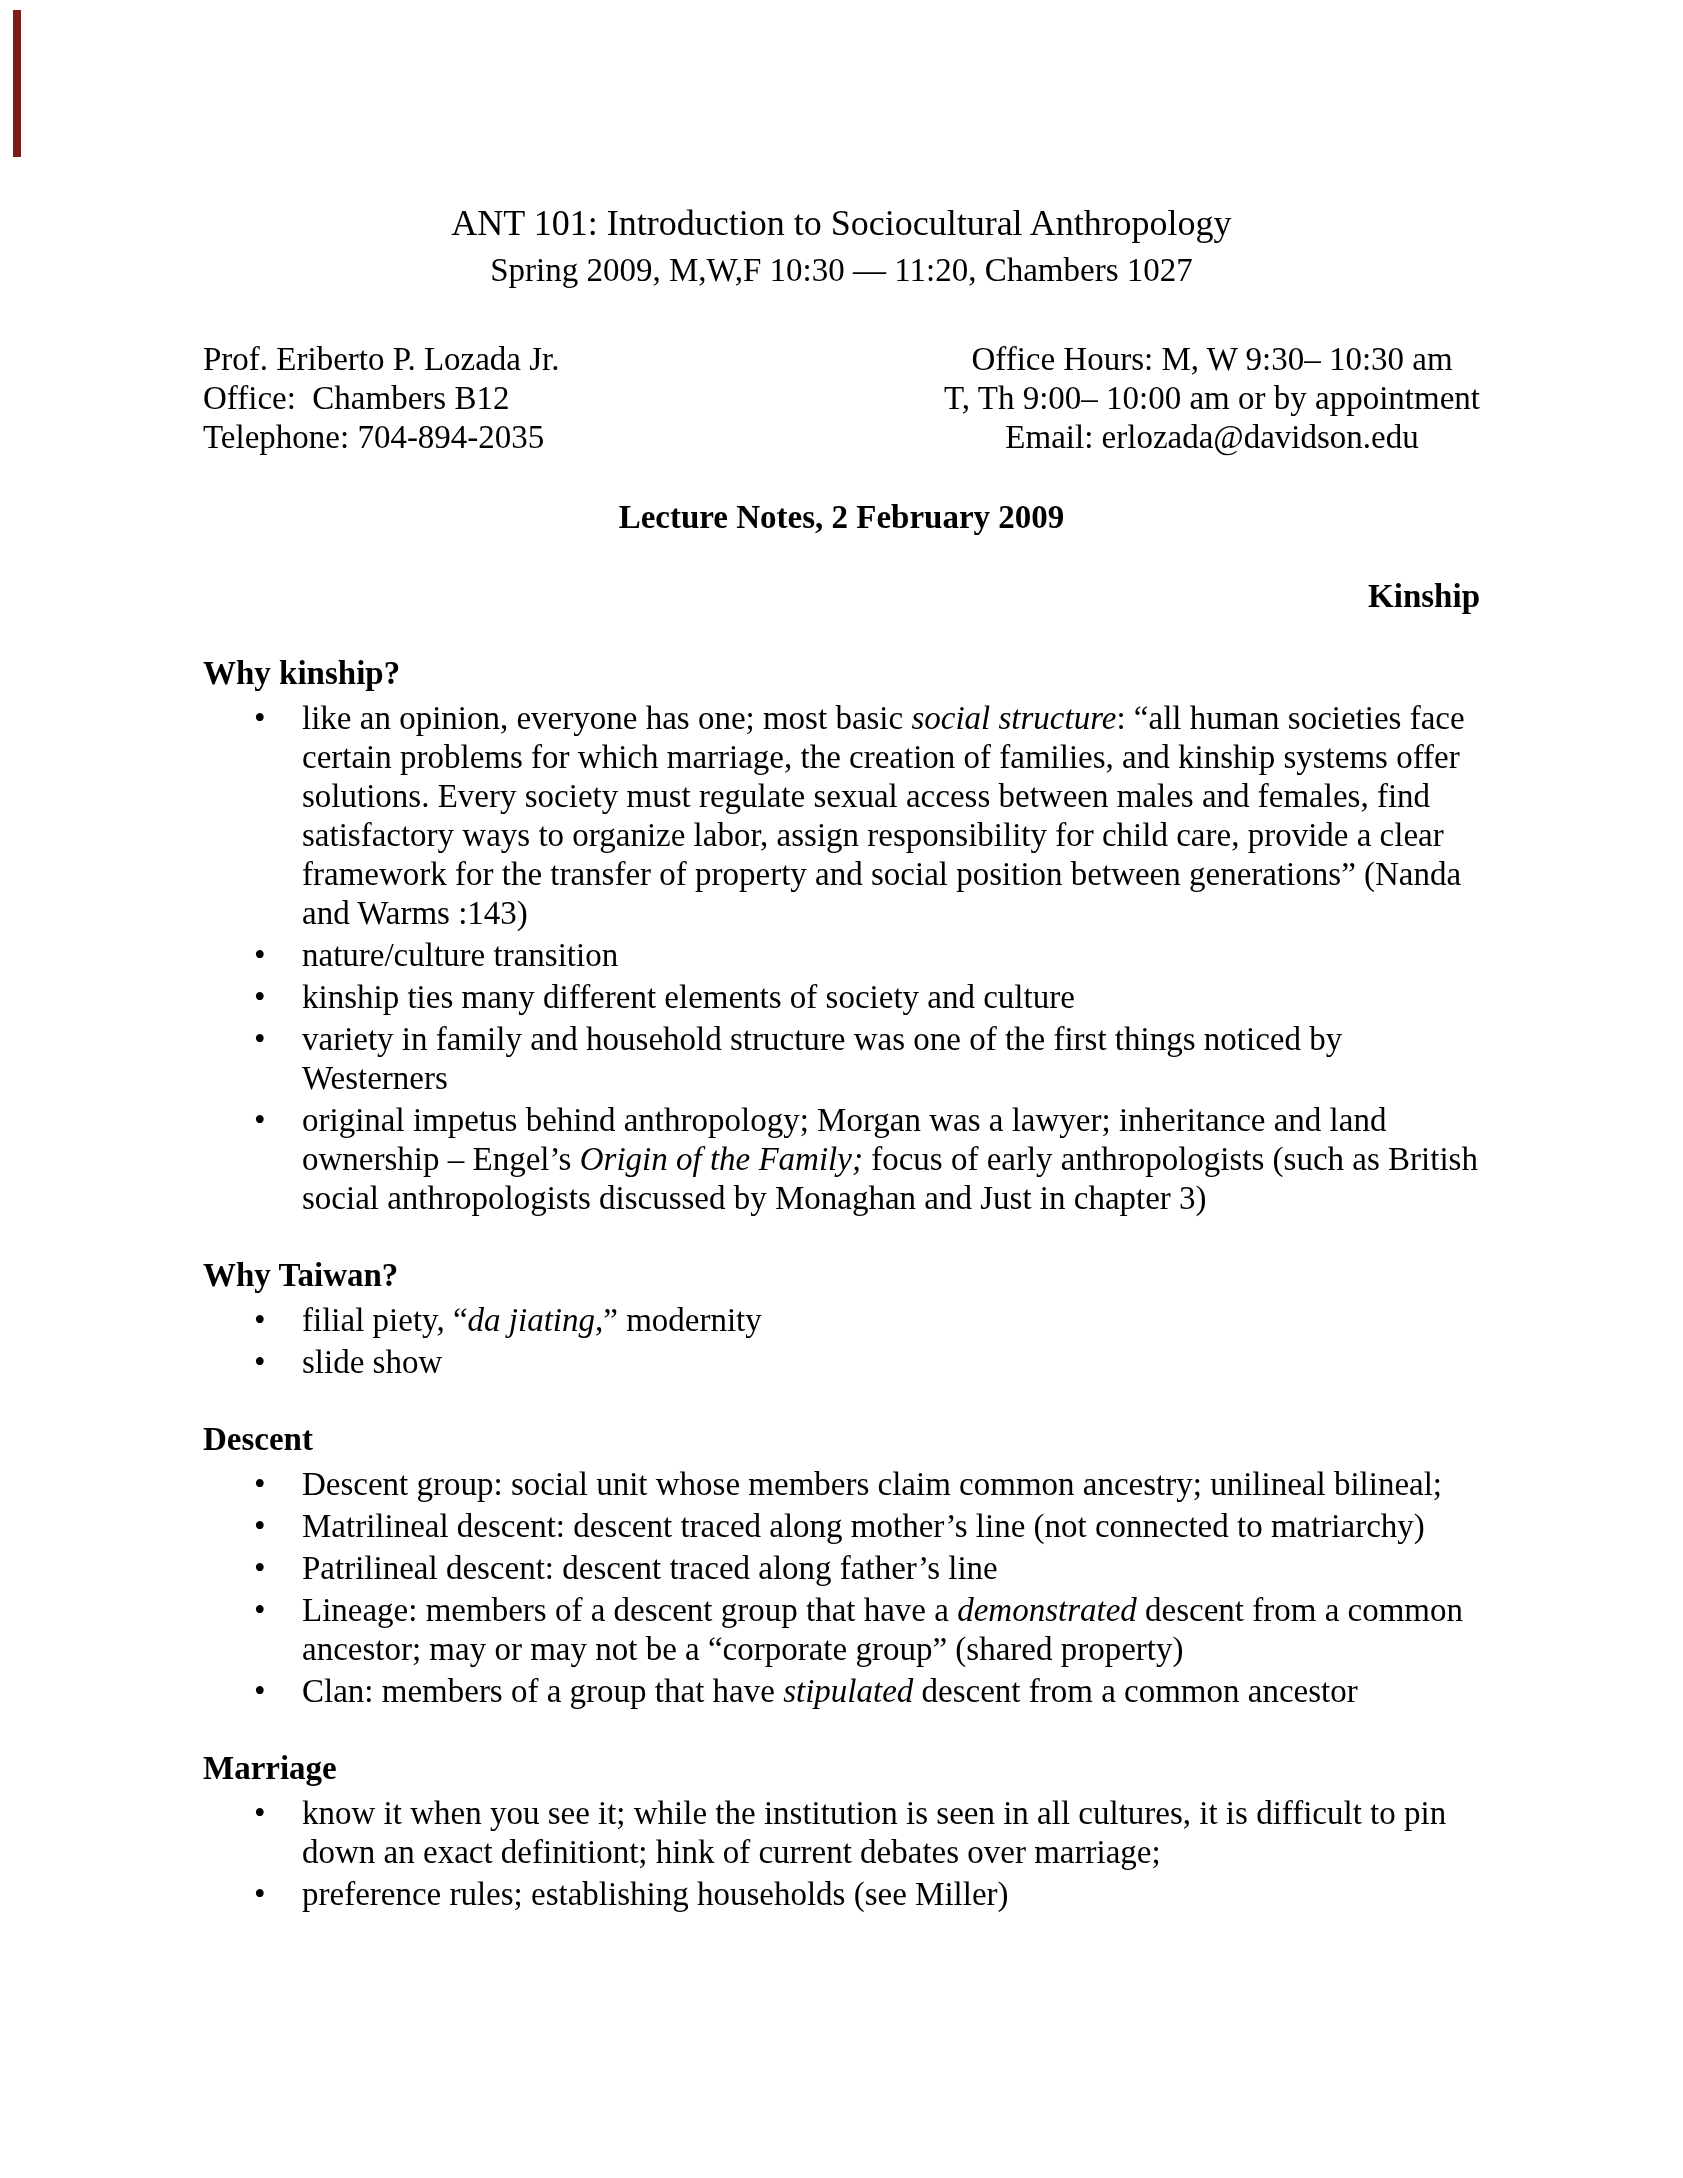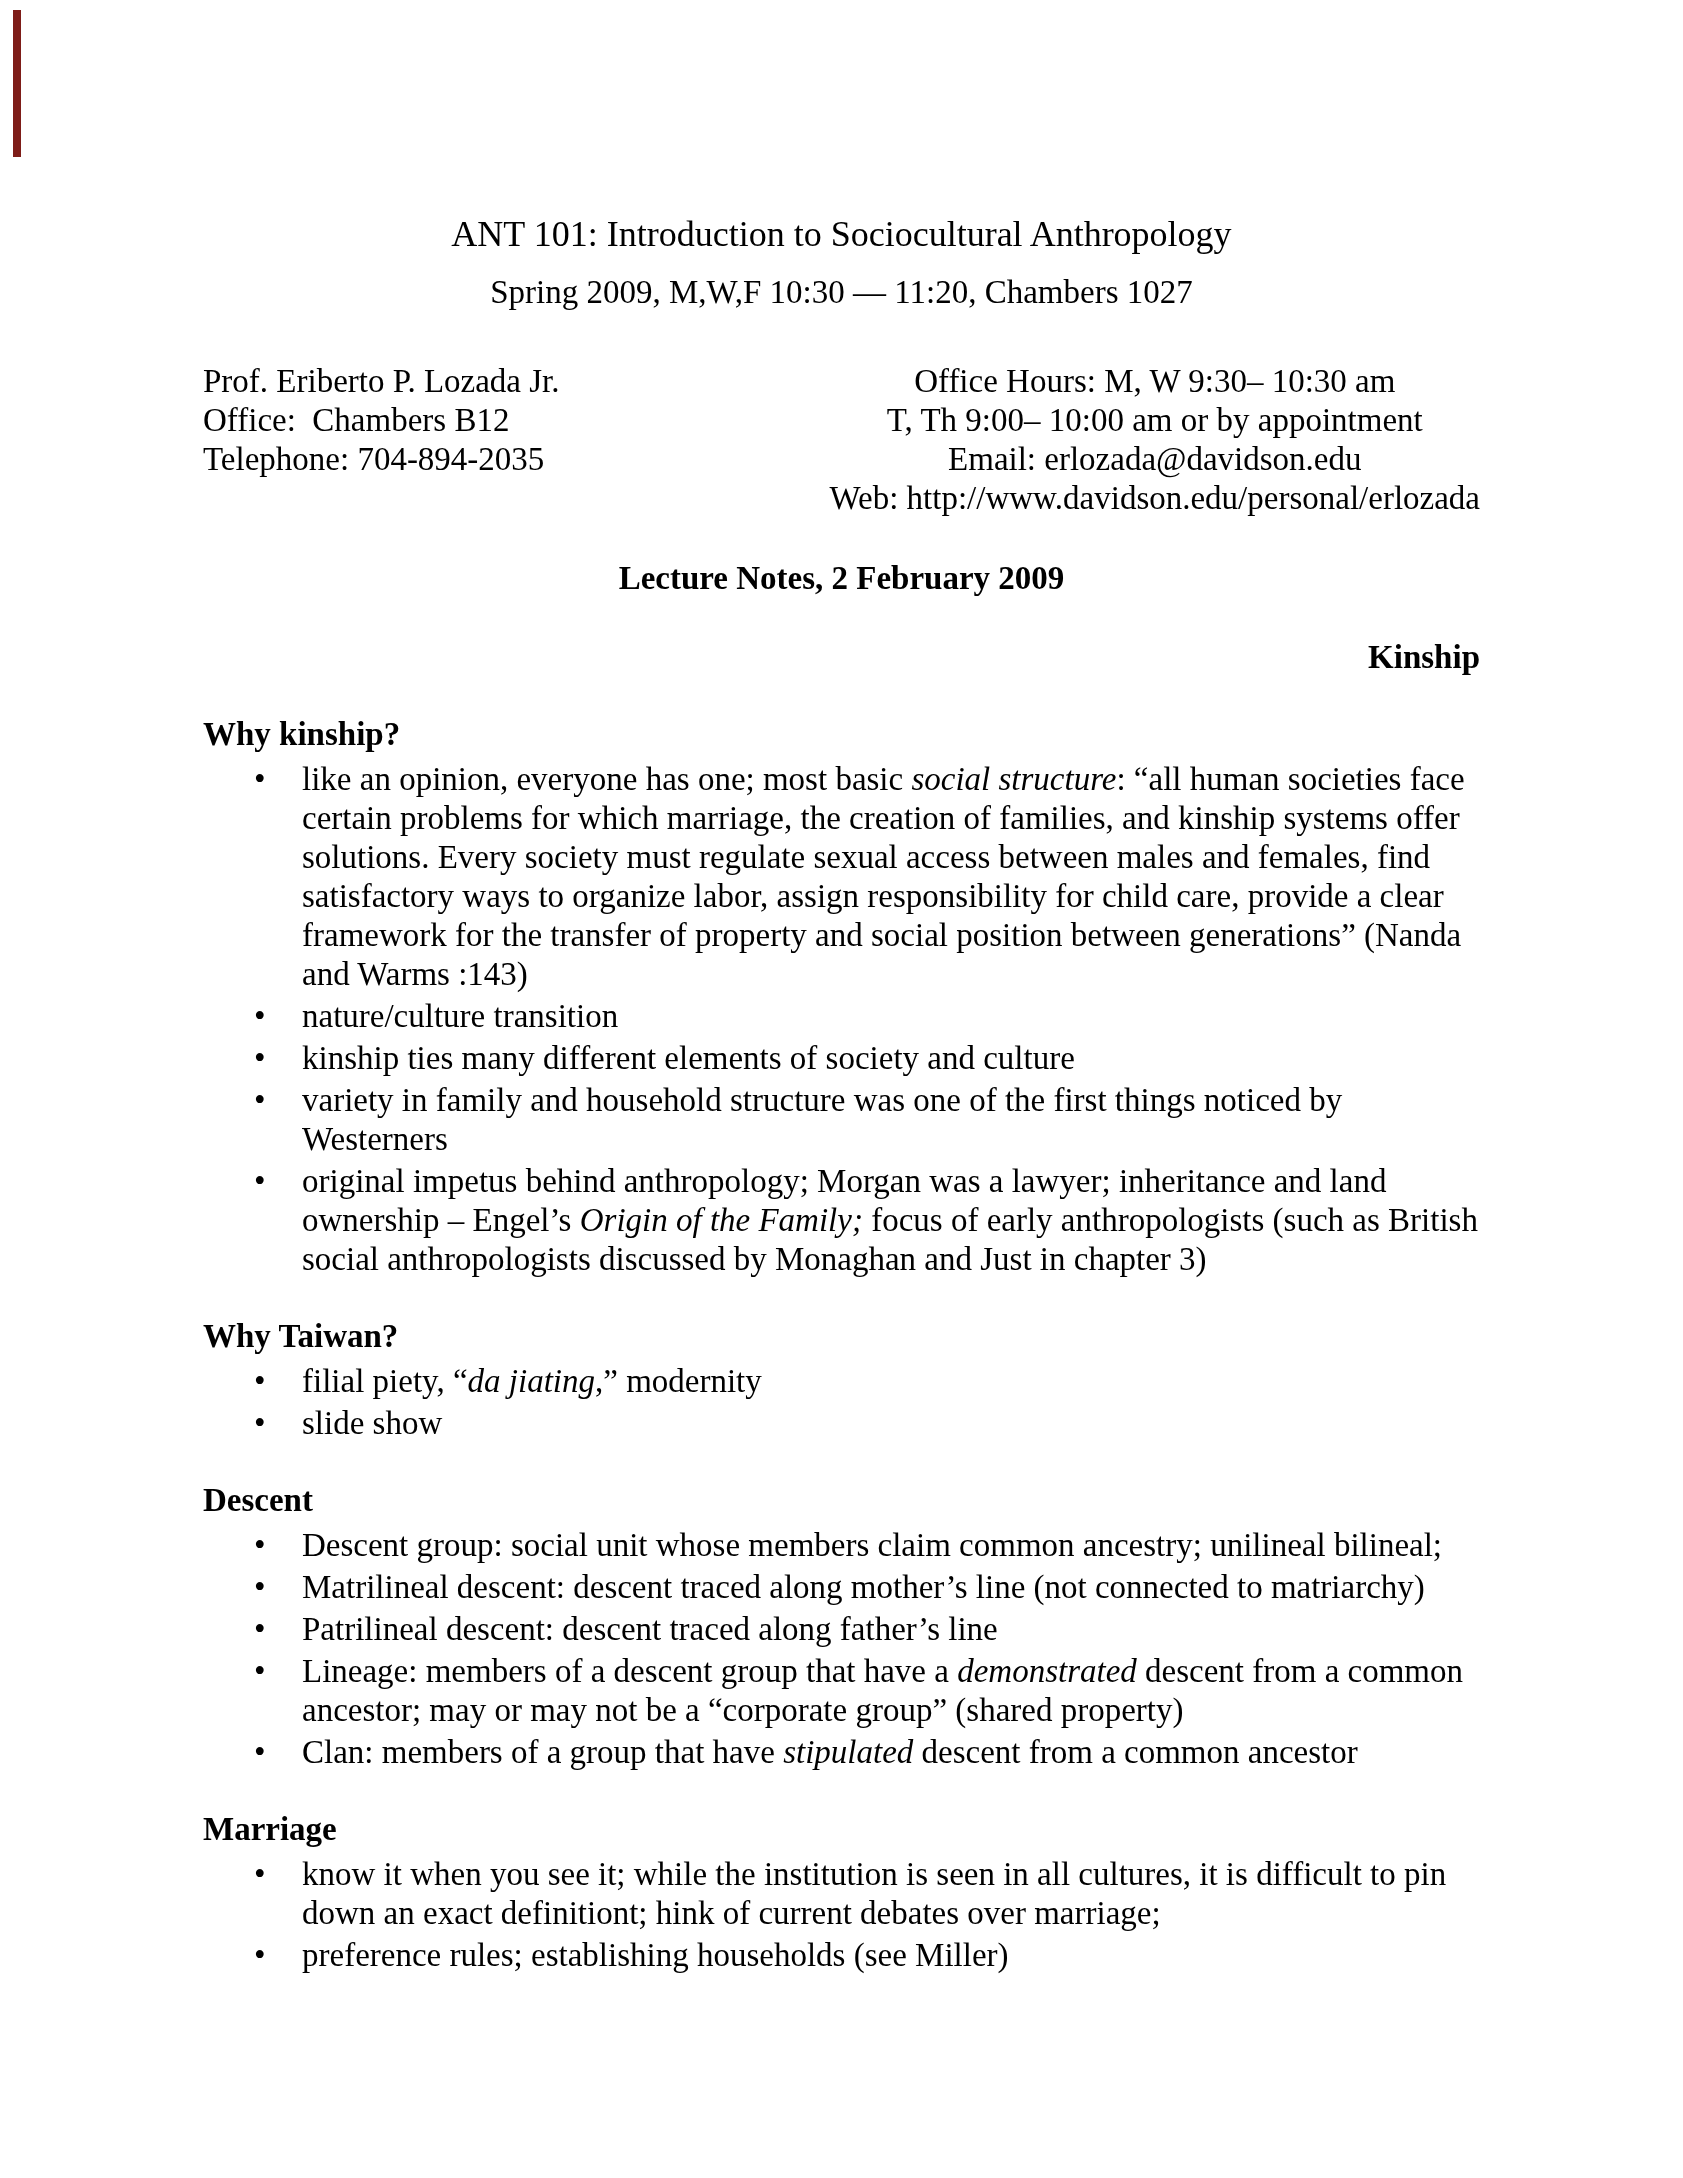--- a/index.html
+++ b/index.html
@@ -26,21 +26,21 @@
   .page {
     width: 1683px;
     height: 2178px;
     padding: 196px 203px 0 203px;
   }
   .doc-title {
     font-size: 36px;
     line-height: 46px;
     font-weight: normal;
     text-align: center;
-    margin: 15px;
+    margin: 4px;
   }
   .doc-subtitle {
     text-align: center;
     line-height: 40px;
   }
   .info-row {
     display: flex;
     justify-content: space-between;
     margin-top: 50px;
   }
@@ -93,21 +93,20 @@
   <div class="info-row">
     <div class="info-left">
       <div>Prof. Eriberto P. Lozada Jr.</div>
       <div>Office:  Chambers B12</div>
       <div>Telephone: 704-894-2035</div>
     </div>
     <div class="info-right">
       <div>Office Hours: M, W 9:30– 10:30 am</div>
       <div>T, Th 9:00– 10:00 am or by appointment</div>
       <div>Email: erlozada@davidson.edu</div>
-      <div>Web: http://www.davidson.edu/personal/erlozada</div>
     </div>
   </div>
 
   <div class="lecture-line">Lecture Notes, 2 February 2009</div>
 
   <div class="main-heading">Kinship</div>
 
   <section>
     <div class="section-heading">Why kinship?</div>
     <ul class="bullets">

